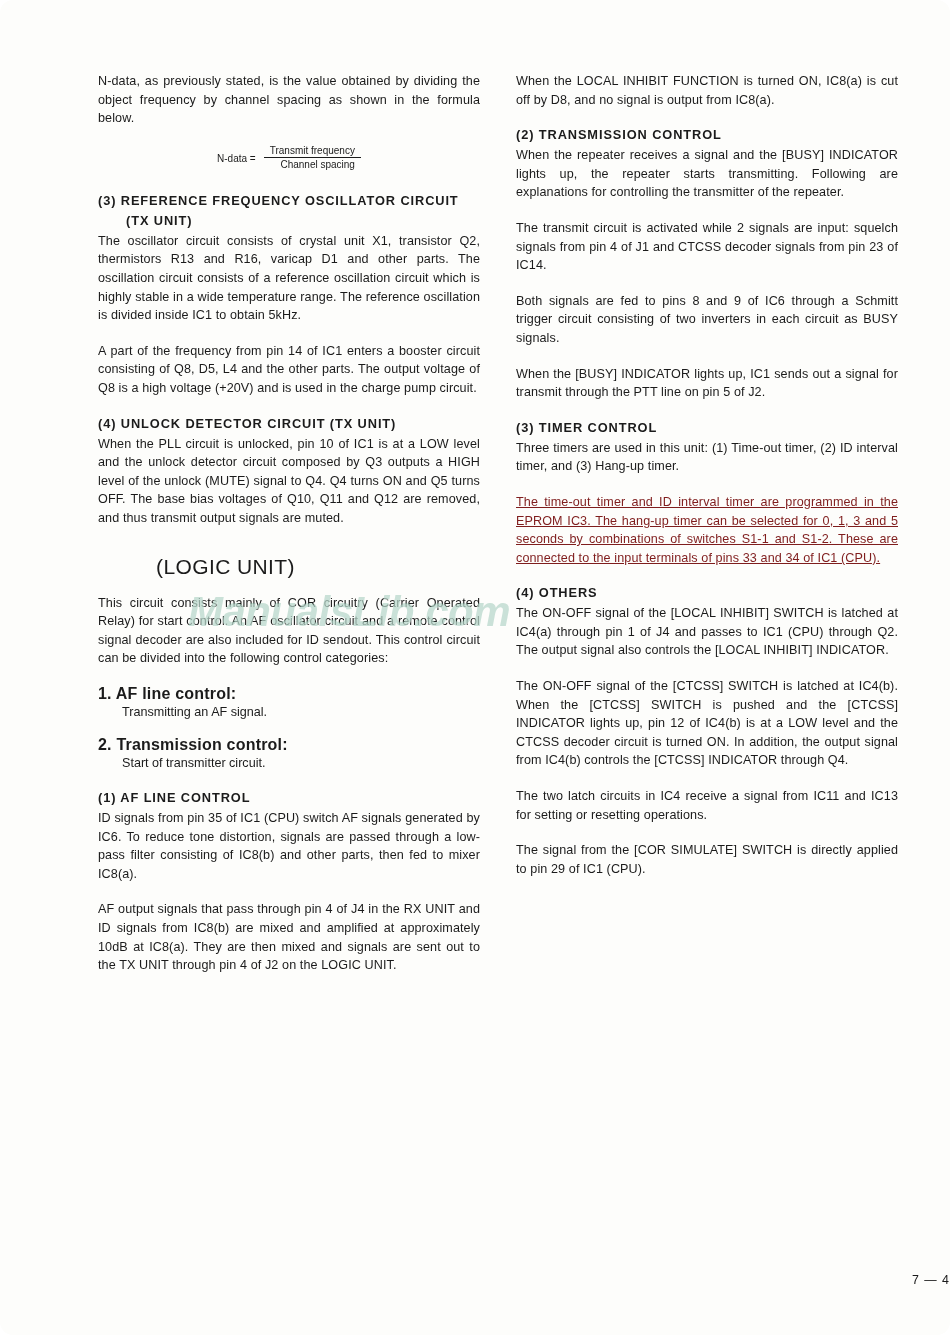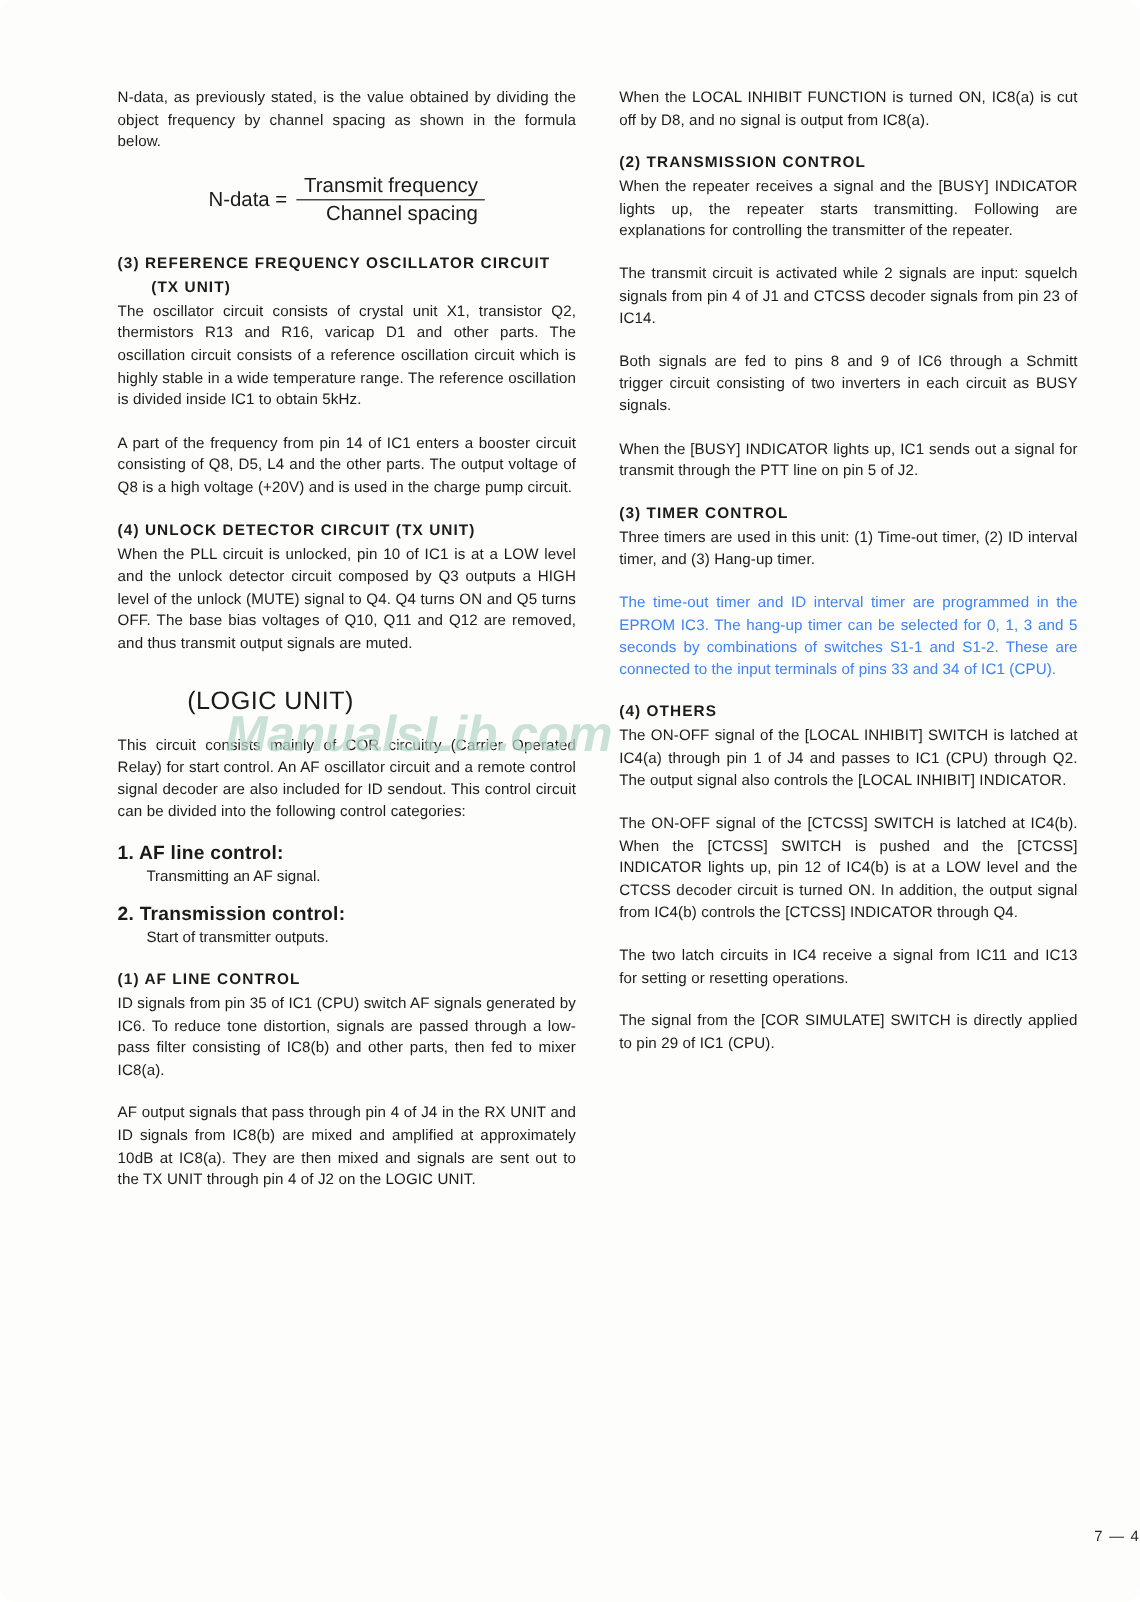--- a/index.html
+++ b/index.html
@@ -46,21 +46,21 @@
   }
   .heading.sub {
     padding-left: 28px;
   }
   .heading-block { margin-bottom: 2px; }
   .formula {
     margin: 12px 0 22px 0;
     display: flex;
     justify-content: center;
     align-items: center;
-    font-size: 17px;
+    font-size: 10px;
   }
   .formula .lhs {
     padding-right: 8px;
     padding-top: 2px;
   }
   .frac {
     display: inline-block;
     text-align: right;
   }
   .frac .num {
@@ -116,21 +116,22 @@
     font-size: 42px;
     font-weight: bold;
     font-style: italic;
     color: rgba(140, 190, 170, 0.45);
     letter-spacing: -0.5px;
     pointer-events: none;
     white-space: nowrap;
     text-shadow: 0 1px 0 rgba(255,255,255,0.5);
   }
   .fade {
-    color: #3b82f6;
+    color: #7f1d1d;
+    text-decoration: underline;
   }
 </style>
 </head>
 <body>
 
 <div class="page">
 
   <div class="content">
 
     <div class="col">
@@ -163,21 +164,21 @@
 
       <p>This circuit consists mainly of COR circuitry (Carrier Operated Relay) for start control.  An AF oscillator circuit and a remote control signal decoder are also included for ID sendout.    This control circuit can be divided into the following control categories:</p>
 
       <div class="numlist">
         <div class="numlist-item">
           <div class="ttl">1.  AF line control:</div>
           <div class="desc">Transmitting an AF signal.</div>
         </div>
         <div class="numlist-item">
           <div class="ttl">2.  Transmission control:</div>
-          <div class="desc">Start of transmitter outputs.</div>
+          <div class="desc">Start of transmitter circuit.</div>
         </div>
       </div>
 
       <div class="heading-block">
         <div class="heading">(1)  AF LINE CONTROL</div>
       </div>
       <p>ID signals from pin 35 of IC1 (CPU) switch AF signals generated by IC6.  To reduce tone distortion, signals are passed through a low-pass filter consisting of IC8(b) and other parts, then fed to mixer IC8(a).</p>
       <p>AF output signals that pass through pin 4 of J4 in the RX UNIT and ID signals from IC8(b) are mixed and amplified at approximately 10dB at IC8(a).  They are then mixed and signals are sent out to the TX UNIT through pin 4 of J2 on the LOGIC UNIT.</p>
 
     </div>

